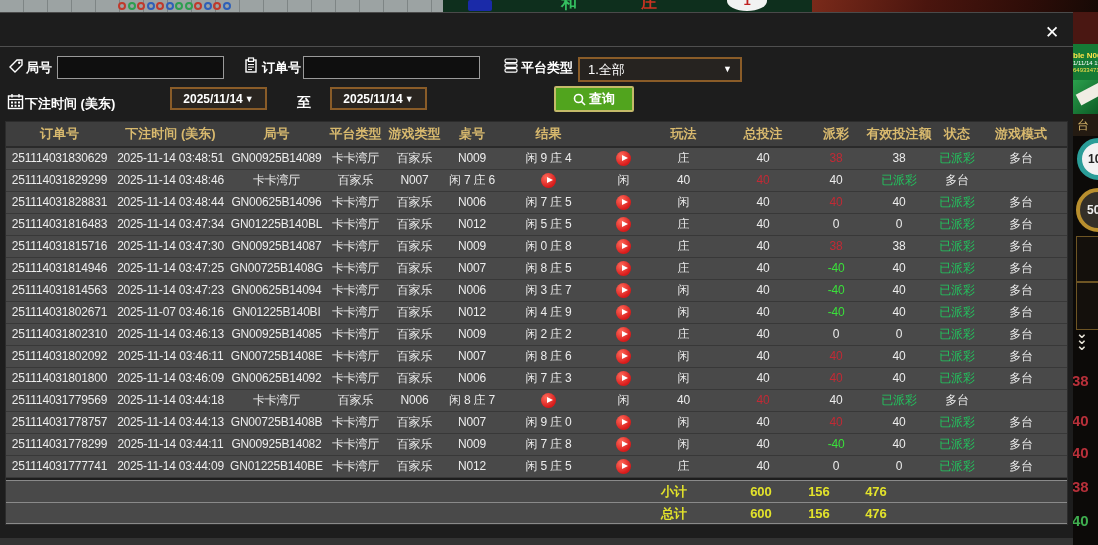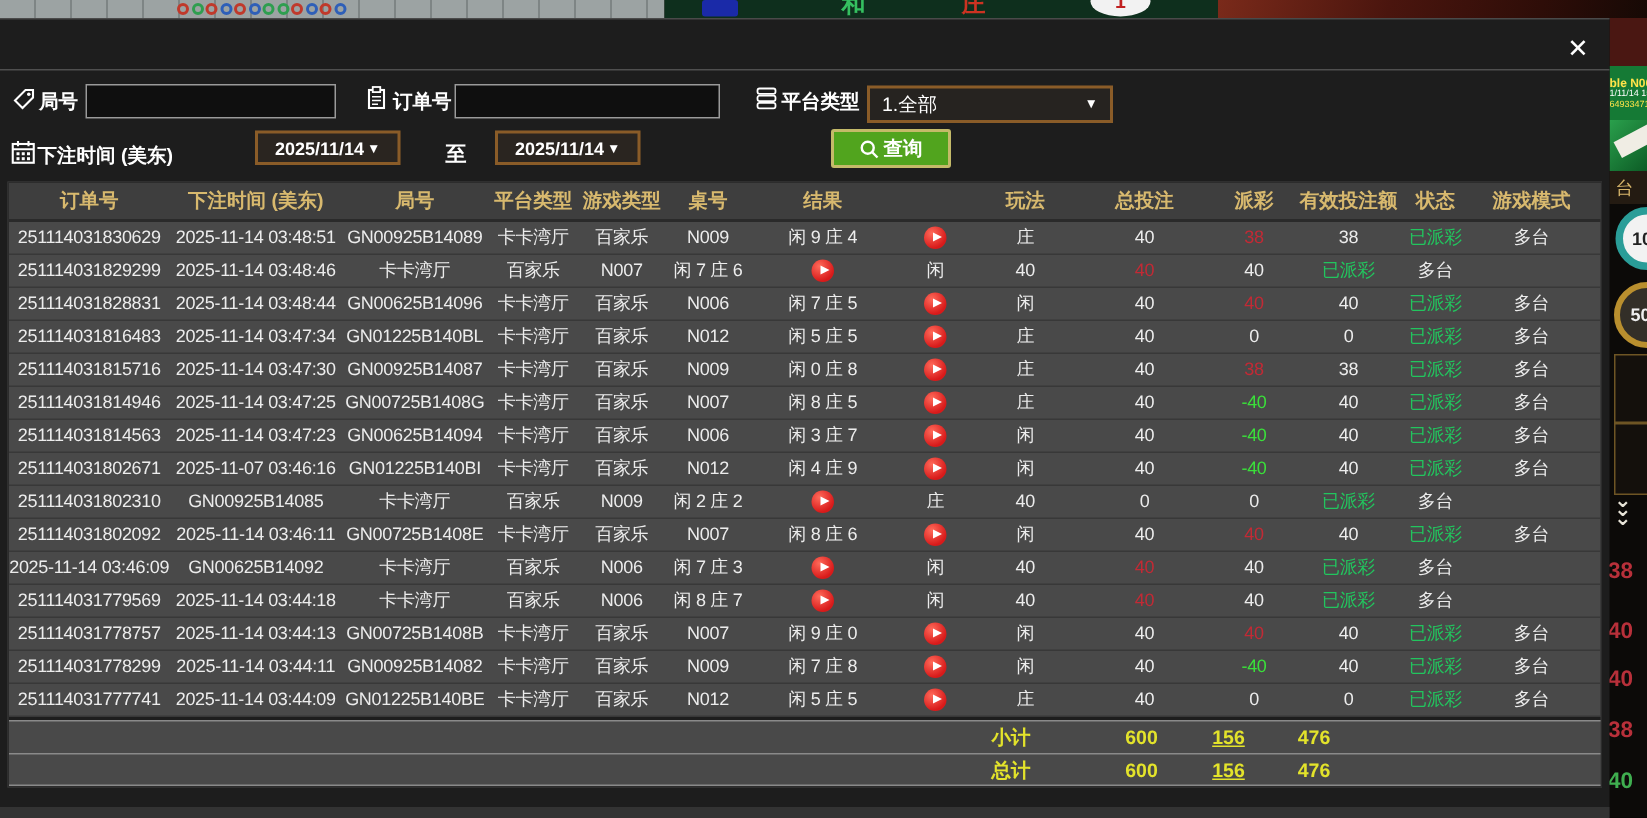--- a/index.html
+++ b/index.html
@@ -70,21 +70,21 @@
   .trow div { color:#ececec; font-size:12px; line-height:21px; text-align:center; white-space:nowrap; letter-spacing:-0.2px; }
   .trow .red { color:#c22a35; } .trow .green { color:#3ae03a; } .trow .neutral { color:#ececec; }
   .trow .status-green { color:#22c55e; }
   .play { display:inline-block; width:15px; height:15px; margin-top:3px; border-radius:50%;
     background:radial-gradient(circle at 35% 30%, #ff6a5a, #d81a1a 70%); position:relative; cursor:pointer; }
   .play::after { content:""; position:absolute; left:6px; top:4px; border-left:6px solid #fff; border-top:3.5px solid transparent; border-bottom:3.5px solid transparent; }
   .totals { position:relative; height:22px; background:#494949; border-top:1px solid #8a8a8a; }
   .totals:last-child { border-bottom:1px solid #8a8a8a; }
   .totals span { position:absolute; top:0; color:#e3e32b; font-size:13px; font-weight:bold; line-height:22px; text-align:center; }
   .tc1 { left:640px; width:56px; } .tc2 { left:725px; width:60px; }
-  .tc3 { left:783px; width:60px;text-decoration:underline; } .tc4 { left:840px; width:60px; }
+  .tc3 { left:783px; width:60px; } .tc4 { left:840px; width:60px; }
   .totgap { height:2px; background:#1d1d1d; }
   .bottom-strip { position:absolute; left:0; top:525px; width:1073px; height:8px; background:#333; }
   svg { display:block; }
 </style>
 </head>
 <body>
 
 <div class="stage">
 
   <div class="bg-top">
@@ -344,20 +344,21 @@
             <div><span class="play"></span></div>
             <div>闲</div>
             <div>40</div>
             <div class="green">-40</div>
             <div>40</div>
             <div class="status-green">已派彩</div>
             <div>多台</div>
           </div>
           <div class="trow">
             <div>251114031802310</div>
+            <div>2025-11-14 03:46:13</div>
             <div>GN00925B14085</div>
             <div>卡卡湾厅</div>
             <div>百家乐</div>
             <div>N009</div>
             <div>闲 2 庄 2</div>
             <div><span class="play"></span></div>
             <div>庄</div>
             <div>40</div>
             <div class="neutral">0</div>
             <div>0</div>
@@ -374,20 +375,21 @@
             <div>闲 8 庄 6</div>
             <div><span class="play"></span></div>
             <div>闲</div>
             <div>40</div>
             <div class="red">40</div>
             <div>40</div>
             <div class="status-green">已派彩</div>
             <div>多台</div>
           </div>
           <div class="trow">
+            <div>251114031801800</div>
             <div>2025-11-14 03:46:09</div>
             <div>GN00625B14092</div>
             <div>卡卡湾厅</div>
             <div>百家乐</div>
             <div>N006</div>
             <div>闲 7 庄 3</div>
             <div><span class="play"></span></div>
             <div>闲</div>
             <div>40</div>
             <div class="red">40</div>

